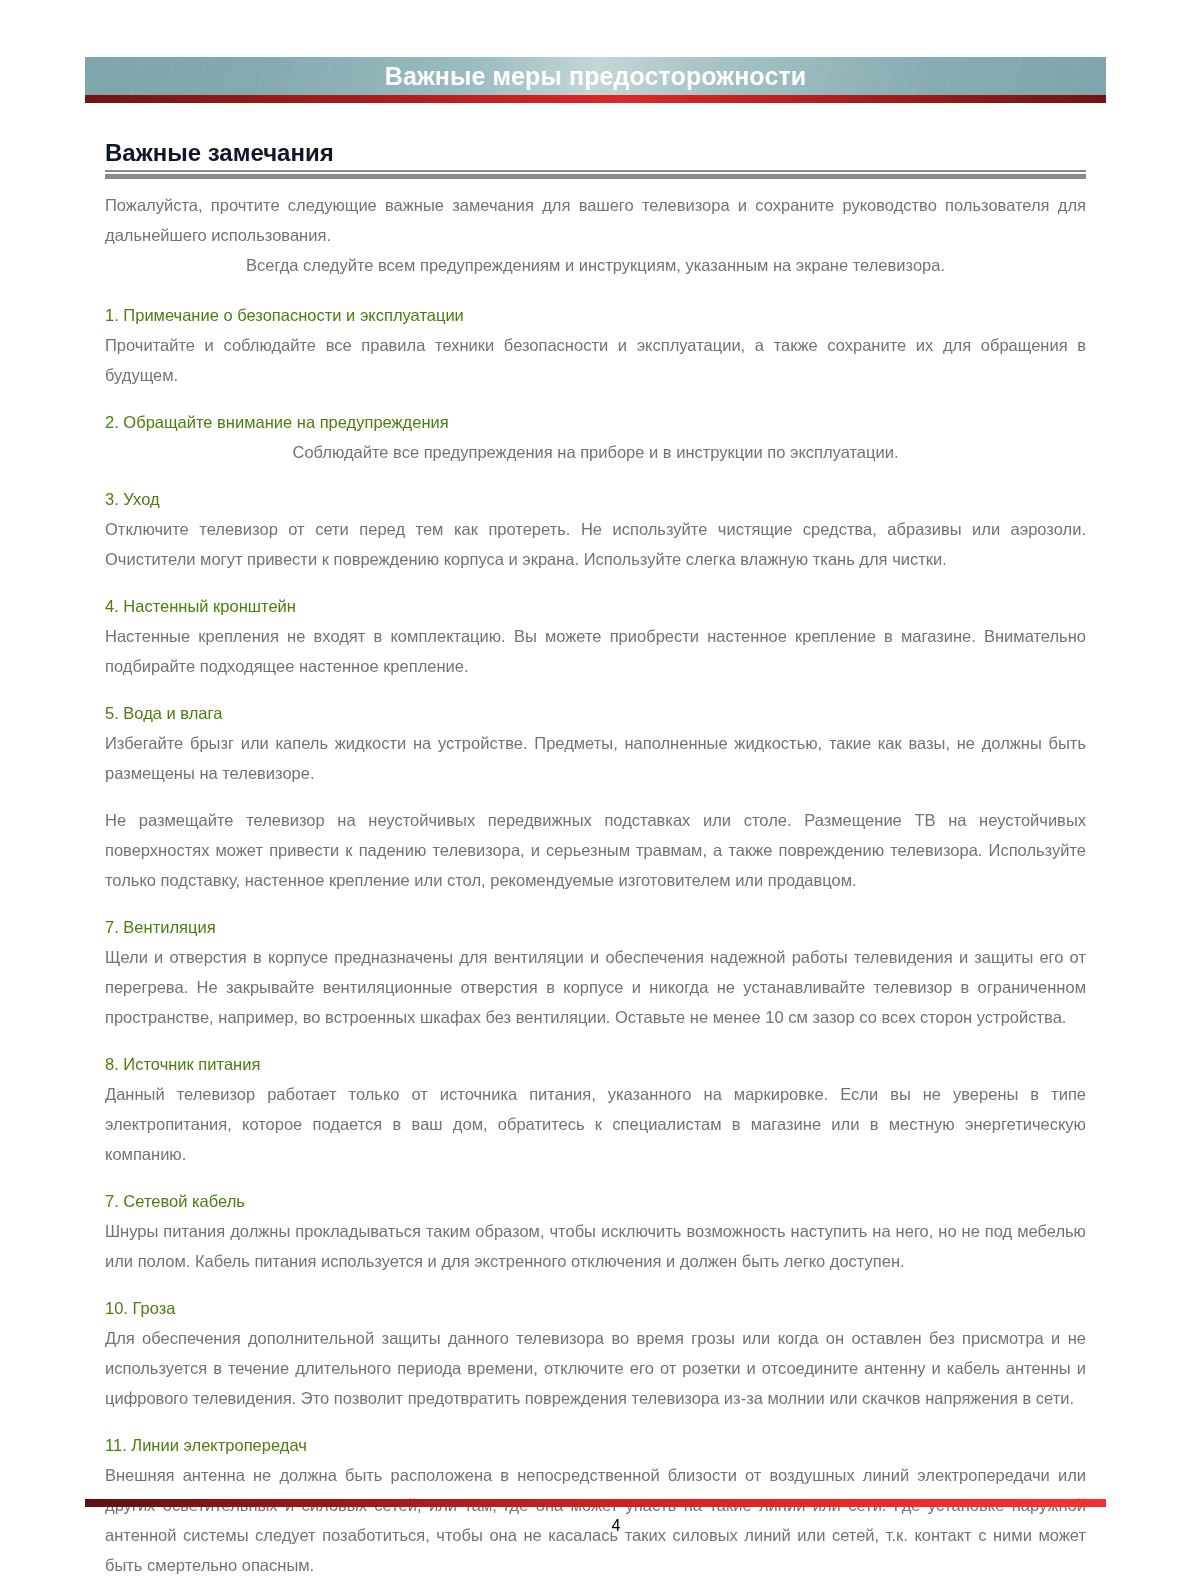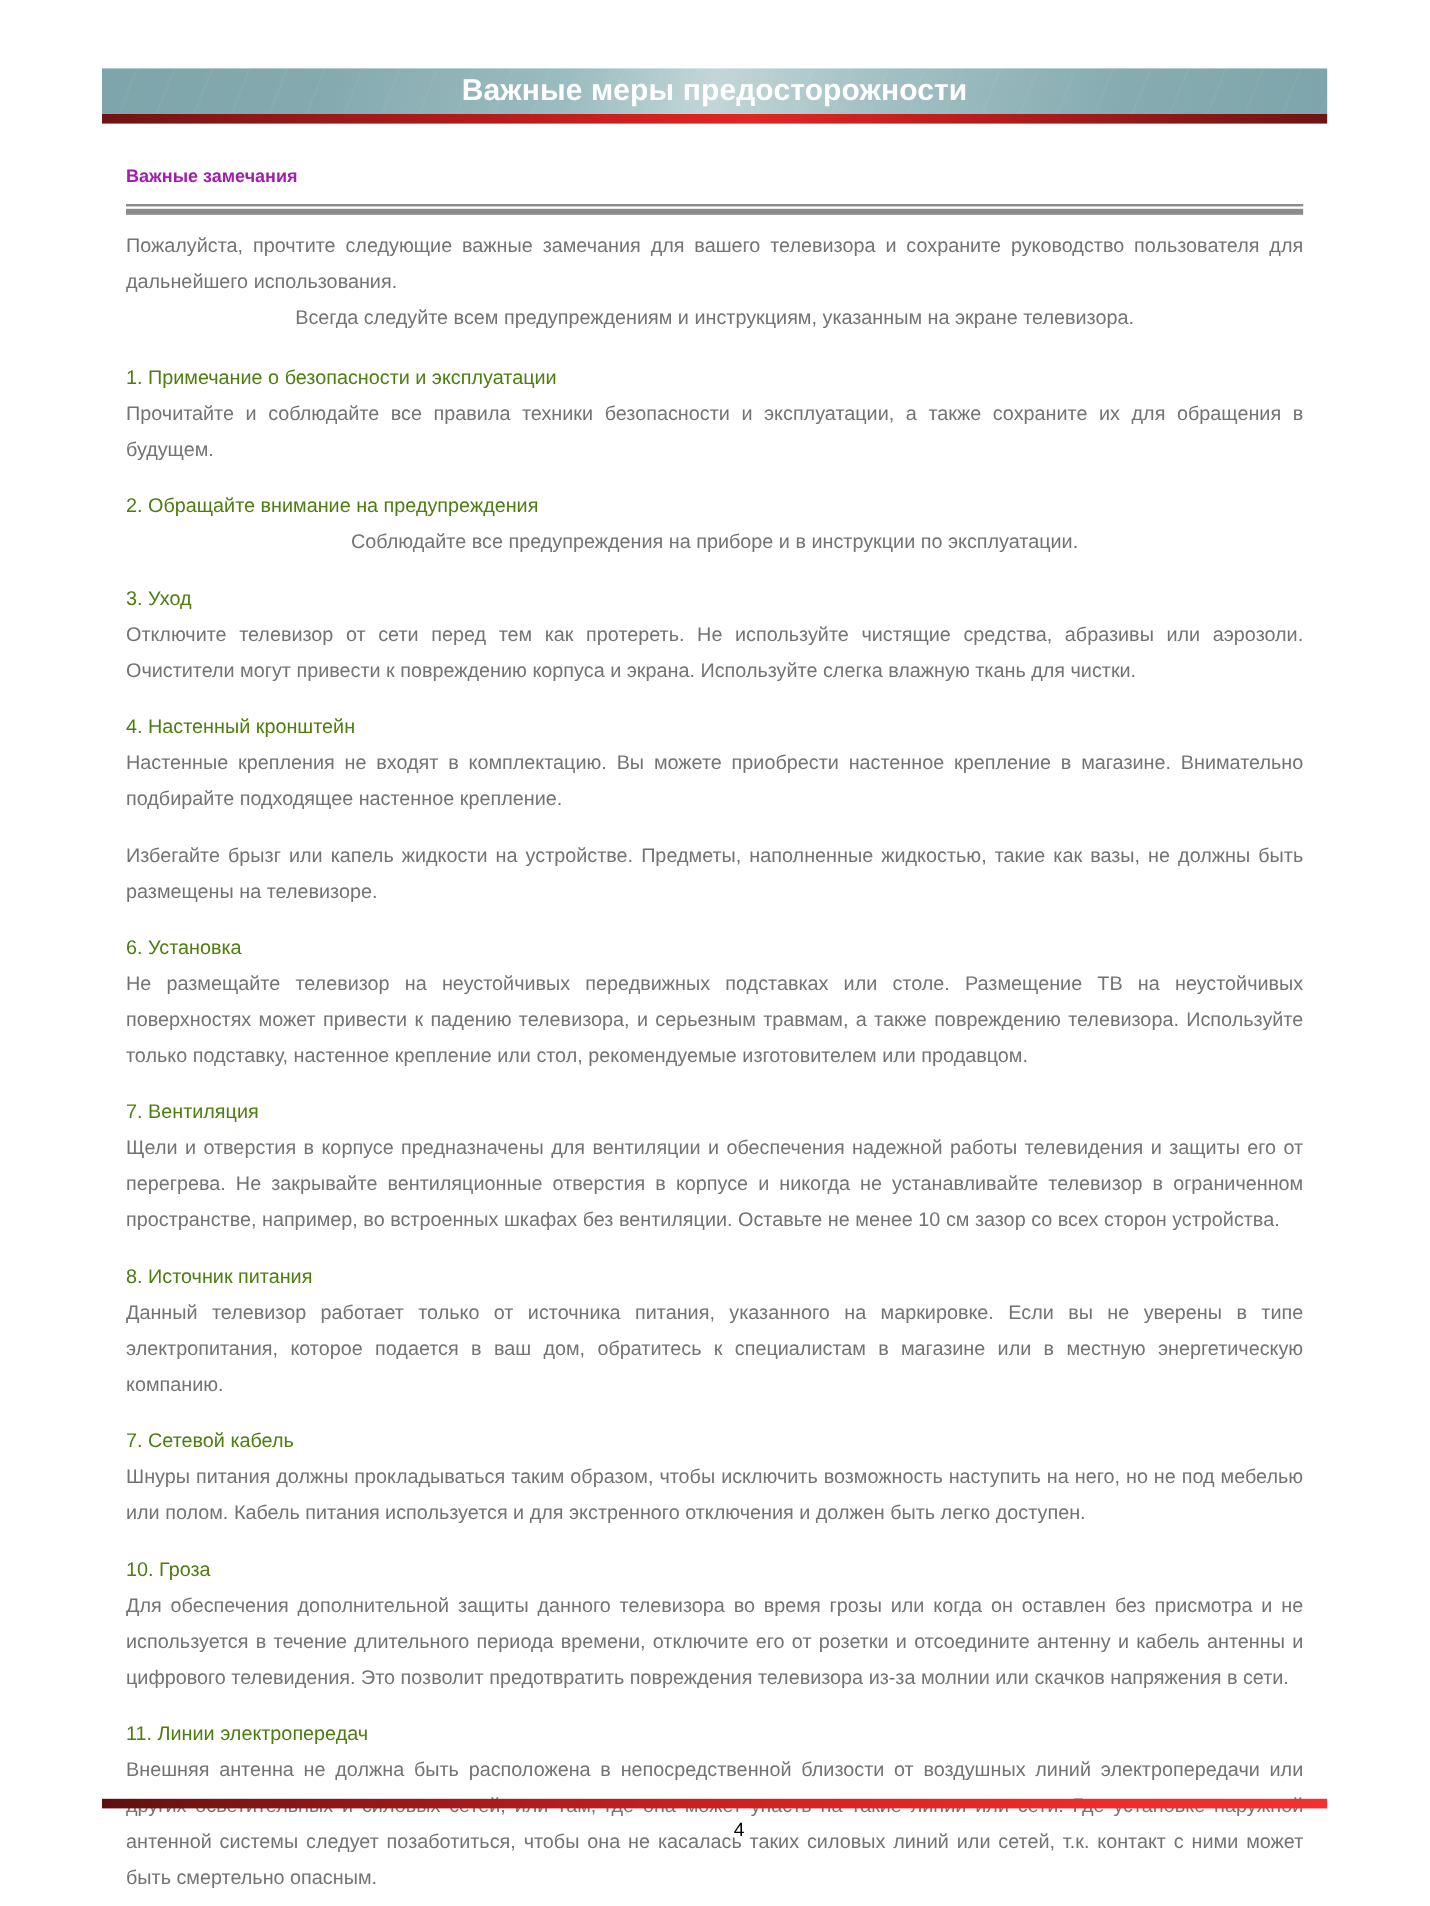--- a/index.html
+++ b/index.html
@@ -82,23 +82,23 @@
         #bb1d1d 70%,
         #911818 86%,
         #6e1414 100%);
   }
 
   
   .section-heading {
     position: absolute;
     left: 105px;
     top: 139px;
-    font-size: 15px;
+    font-size: 24px;
     font-weight: bold;
-    color: #a21caf;
+    color: #0f172a;
     line-height: 1.15;
     white-space: nowrap;
   }
   .heading-rule {
     position: absolute;
     left: 105px;
     top: 170px;
     width: 981px;
     height: 8px;
   }
@@ -217,25 +217,25 @@
       <p class="item-title">3. Уход</p>
       <p class="para">Отключите телевизор от сети перед тем как протереть. Не используйте чистящие средства, абразивы или аэрозоли. Очистители могут привести к повреждению корпуса и экрана. Используйте слегка влажную ткань для чистки.</p>
     </div>
 
     <div class="block">
       <p class="item-title">4. Настенный кронштейн</p>
       <p class="para">Настенные крепления не входят в комплектацию. Вы можете приобрести настенное крепление  в магазине. Внимательно подбирайте подходящее настенное крепление.</p>
     </div>
 
     <div class="block">
+      <p class="item-title">5. Вода и влага</p>
       <p class="para">Избегайте брызг или капель жидкости на устройстве. Предметы, наполненные жидкостью, такие как вазы, не должны быть размещены на телевизоре.</p>
     </div>
 
     <div class="block">
-      <p class="item-title">6. Установка</p>
       <p class="para">Не размещайте телевизор на неустойчивых передвижных подставках или столе. Размещение ТВ на неустойчивых поверхностях может привести к падению телевизора, и серьезным травмам, а также повреждению телевизора. Используйте только подставку, настенное крепление или стол, рекомендуемые изготовителем или продавцом.</p>
     </div>
 
     <div class="block">
       <p class="item-title">7. Вентиляция</p>
       <p class="para">Щели и отверстия в корпусе предназначены для вентиляции и обеспечения надежной работы телевидения и защиты его от перегрева. Не закрывайте вентиляционные отверстия в корпусе и никогда не устанавливайте телевизор в ограниченном пространстве, например, во встроенных шкафах без вентиляции. Оставьте не менее 10 см зазор со всех сторон устройства.</p>
     </div>
 
     <div class="block">
       <p class="item-title">8. Источник питания</p>

